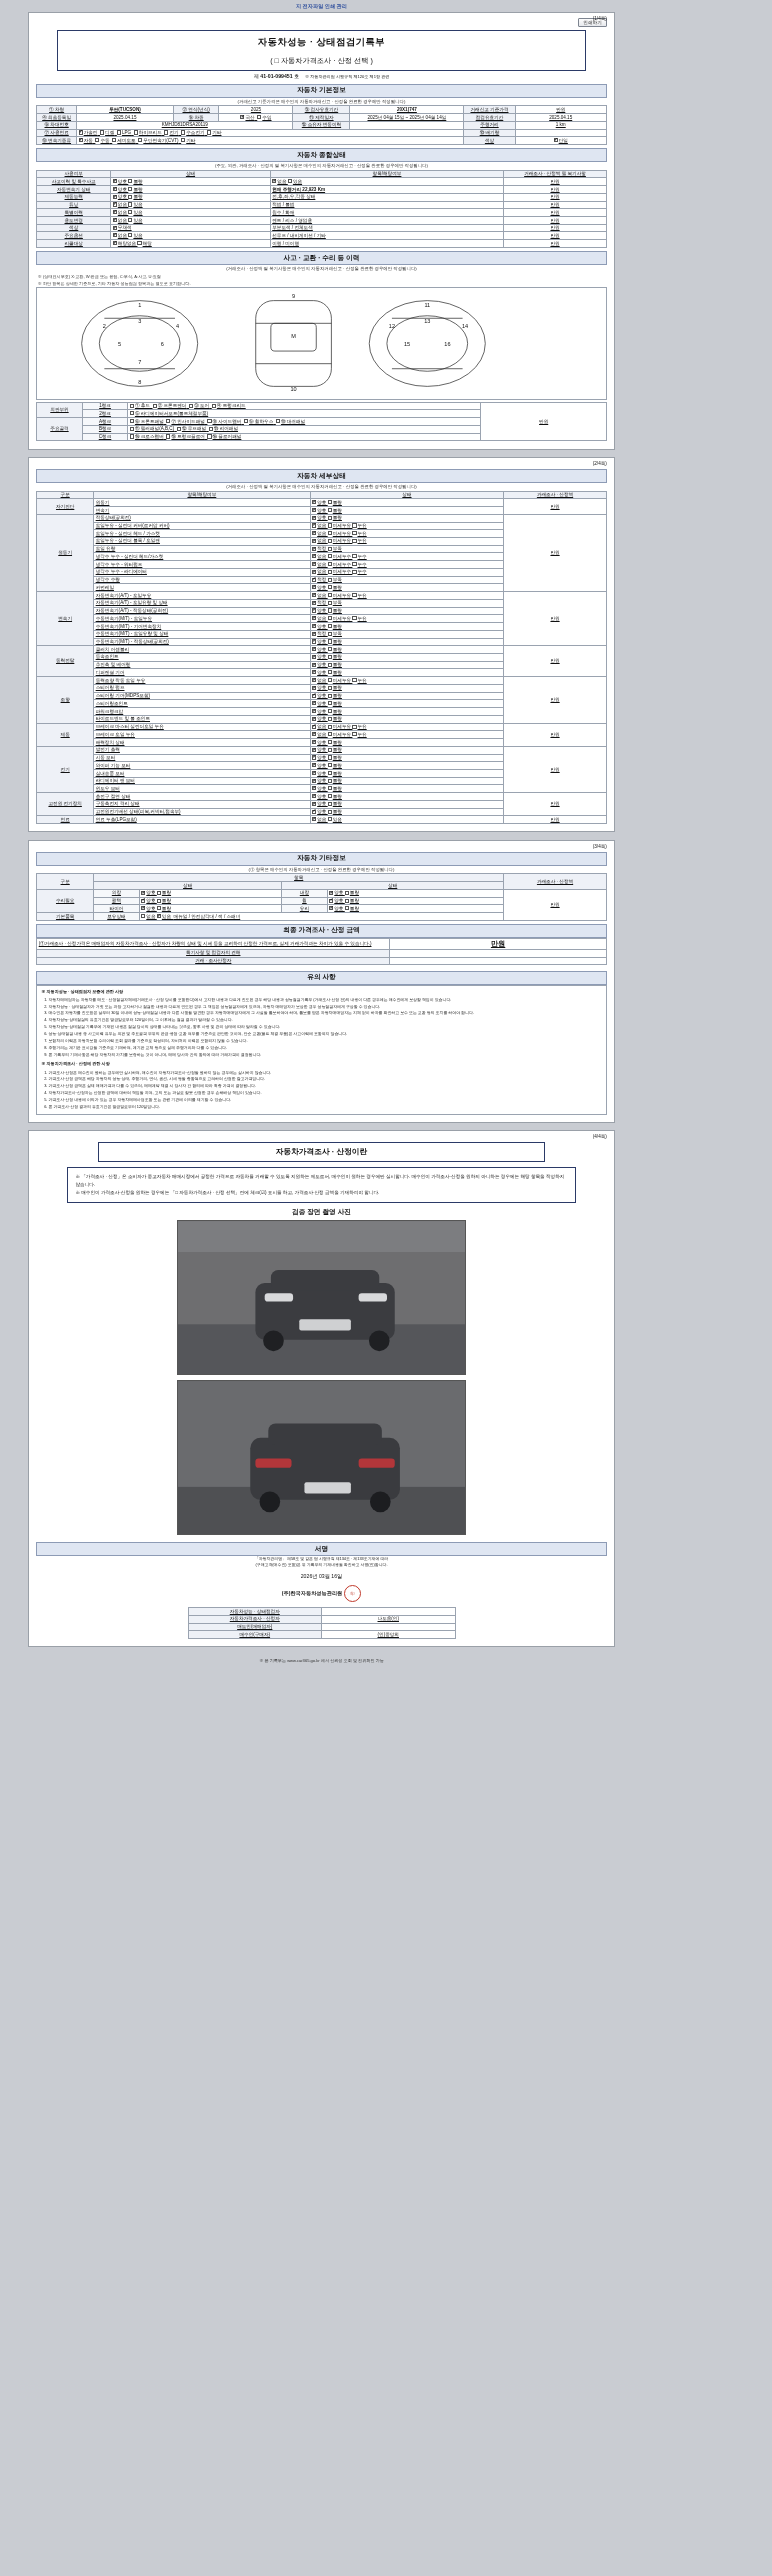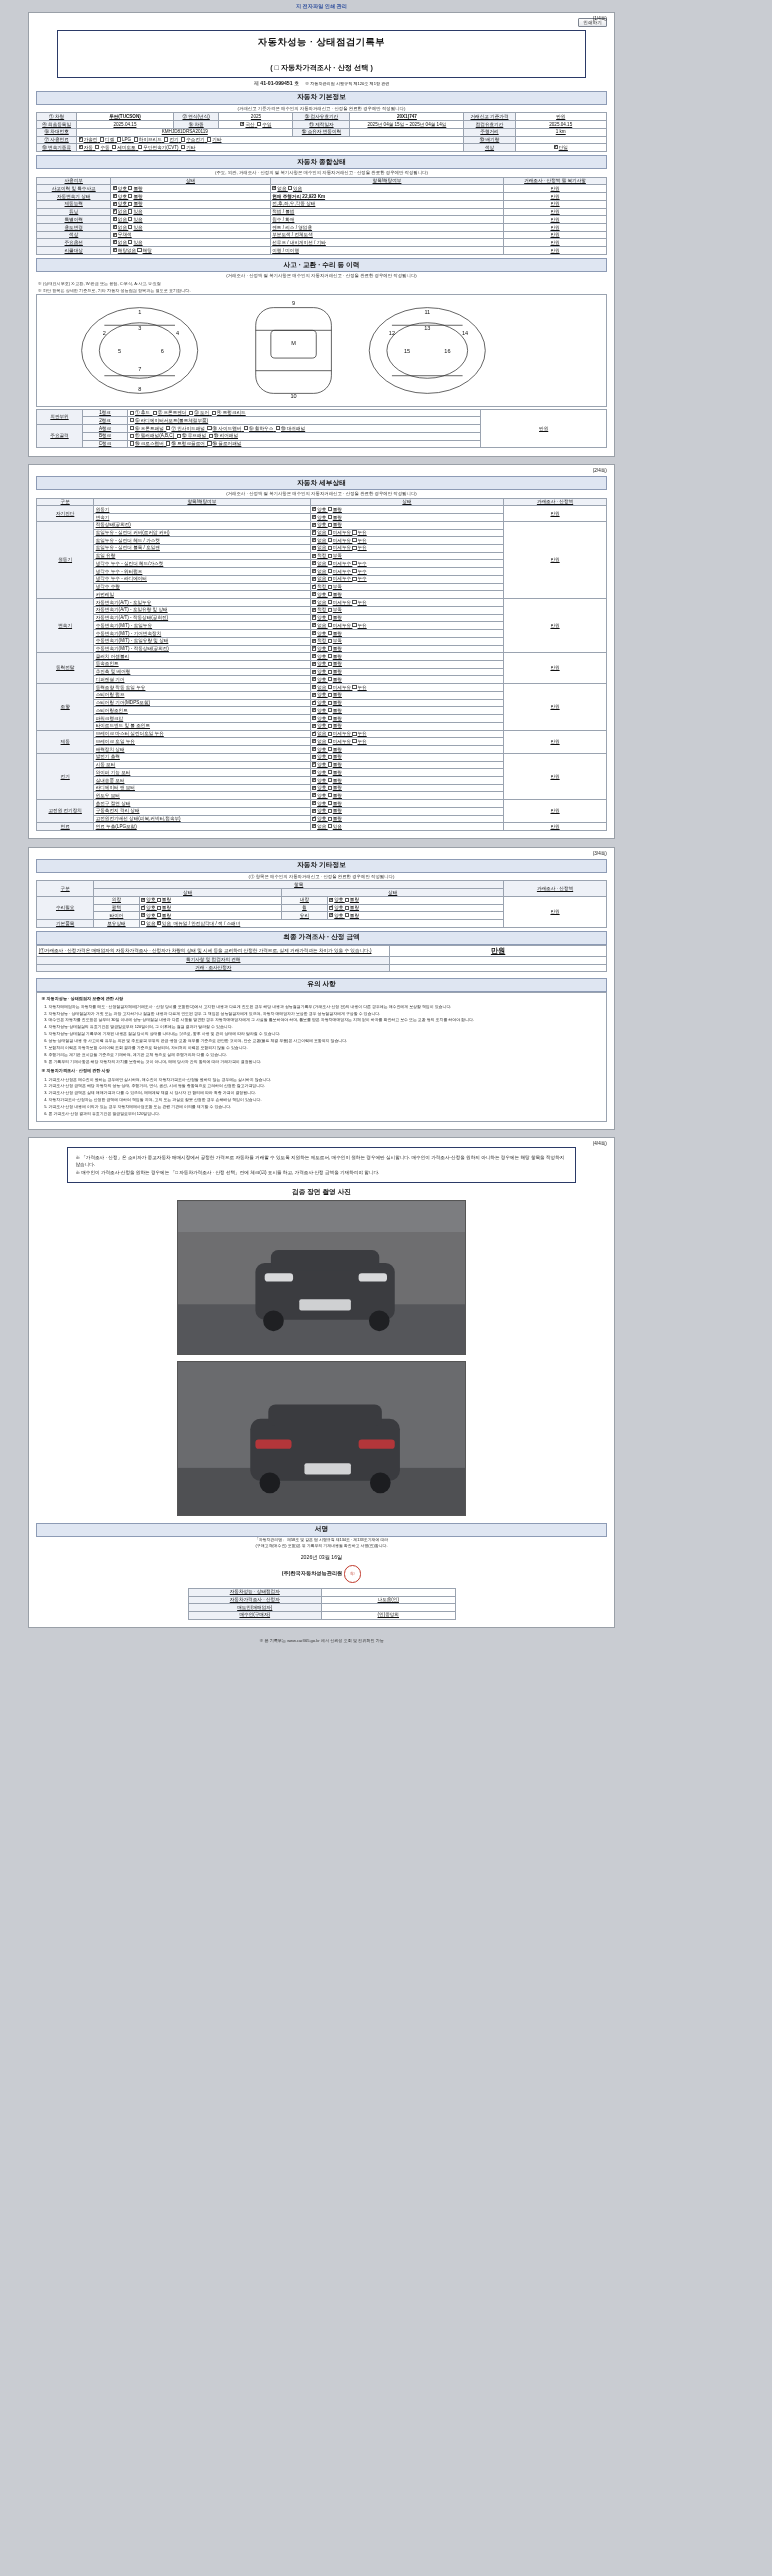--- a/index.html
+++ b/index.html
@@ -35,21 +35,21 @@
     border:0.5px solid #7d8490; background:linear-gradient(#fdfdfd,#e6e8ec);
     font-size:4.6px; padding:1px 4.1px; border-radius:1px; color:#222;
   }
   .title-box {
     border:1px solid #2b3a67;
     margin:3.1px 20.6px 2.1px 20.6px;
     padding:4.1px 2.1px 4.1px 2.1px;
     text-align:center;
   }
   .title-box .t1 { font-size:9.3px; font-weight:bold; letter-spacing:0.5px; }
-  .title-box .t2 { font-size:7.2px; font-weight:bold; margin-top:14px; }
+  .title-box .t2 { font-size:7.2px; font-weight:normal; margin-top:7px; }
   .subnum { text-align:center; font-size:5.2px; margin:2.1px 0 4.1px 0; }
   .subnum b { font-weight:bold; }
 
   .secthead {
     background:#dfe6f2;
     border:0.5px solid #8d9bb5;
     text-align:center;
     font-weight:bold;
     font-size:6.7px;
     padding:1.5px 0;
@@ -696,20 +696,21 @@
           <li>자동차가격조사·산정자는 산정한 금액에 대하여 책임을 지며, 고의 또는 과실로 잘못 산정한 경우 손해배상 책임이 있습니다.</li>
           <li>가격조사·산정 내용에 이의가 있는 경우 자동차매매사업조합 또는 관련 기관에 이의를 제기할 수 있습니다.</li>
           <li>본 가격조사·산정 결과의 유효기간은 발급일로부터 120일입니다.</li>
         </ol>
     </div>
   </div>
 
   <div class="sheet">
     <div style="position:absolute;right:7.2px;top:3.1px;font-size:4.6px;">(4/4쪽)</div>
 
+    <div class="bigtitle2">자동차가격조사 · 산정이란</div>
     <div class="warnbox" style="white-space:pre-line;">※ 「가격조사 · 산정」은 소비자가 중고자동차 매매시장에서 공정한 가격으로 자동차를 거래할 수 있도록 지원하는 제도로서, 매수인이 원하는 경우에만 실시합니다. 매수인이 가격조사·산정을 원하지 아니하는 경우에는 해당 항목을 작성하지 않습니다.
 ※ 매수인이 가격조사·산정을 원하는 경우에는 「□ 자동차가격조사 · 산정 선택」란에 체크(☑) 표시를 하고, 가격조사·산정 금액을 기재하여야 합니다.</div>
 
     <div class="centerhead">검증 장면 촬영 사진</div>
     <div class="photo-wrap">
       <div class="photo" style="width:289px;height:155px;margin:0 auto 5.2px auto;position:relative;overflow:hidden;">
         <svg viewBox="0 0 560 300" width="289" height="155">
           <rect width="560" height="300" fill="#6e6e70"></rect>
           <rect y="200" width="560" height="100" fill="#55565a"></rect>
           <rect x="0" y="0" width="560" height="60" fill="#7c7d80"></rect>

